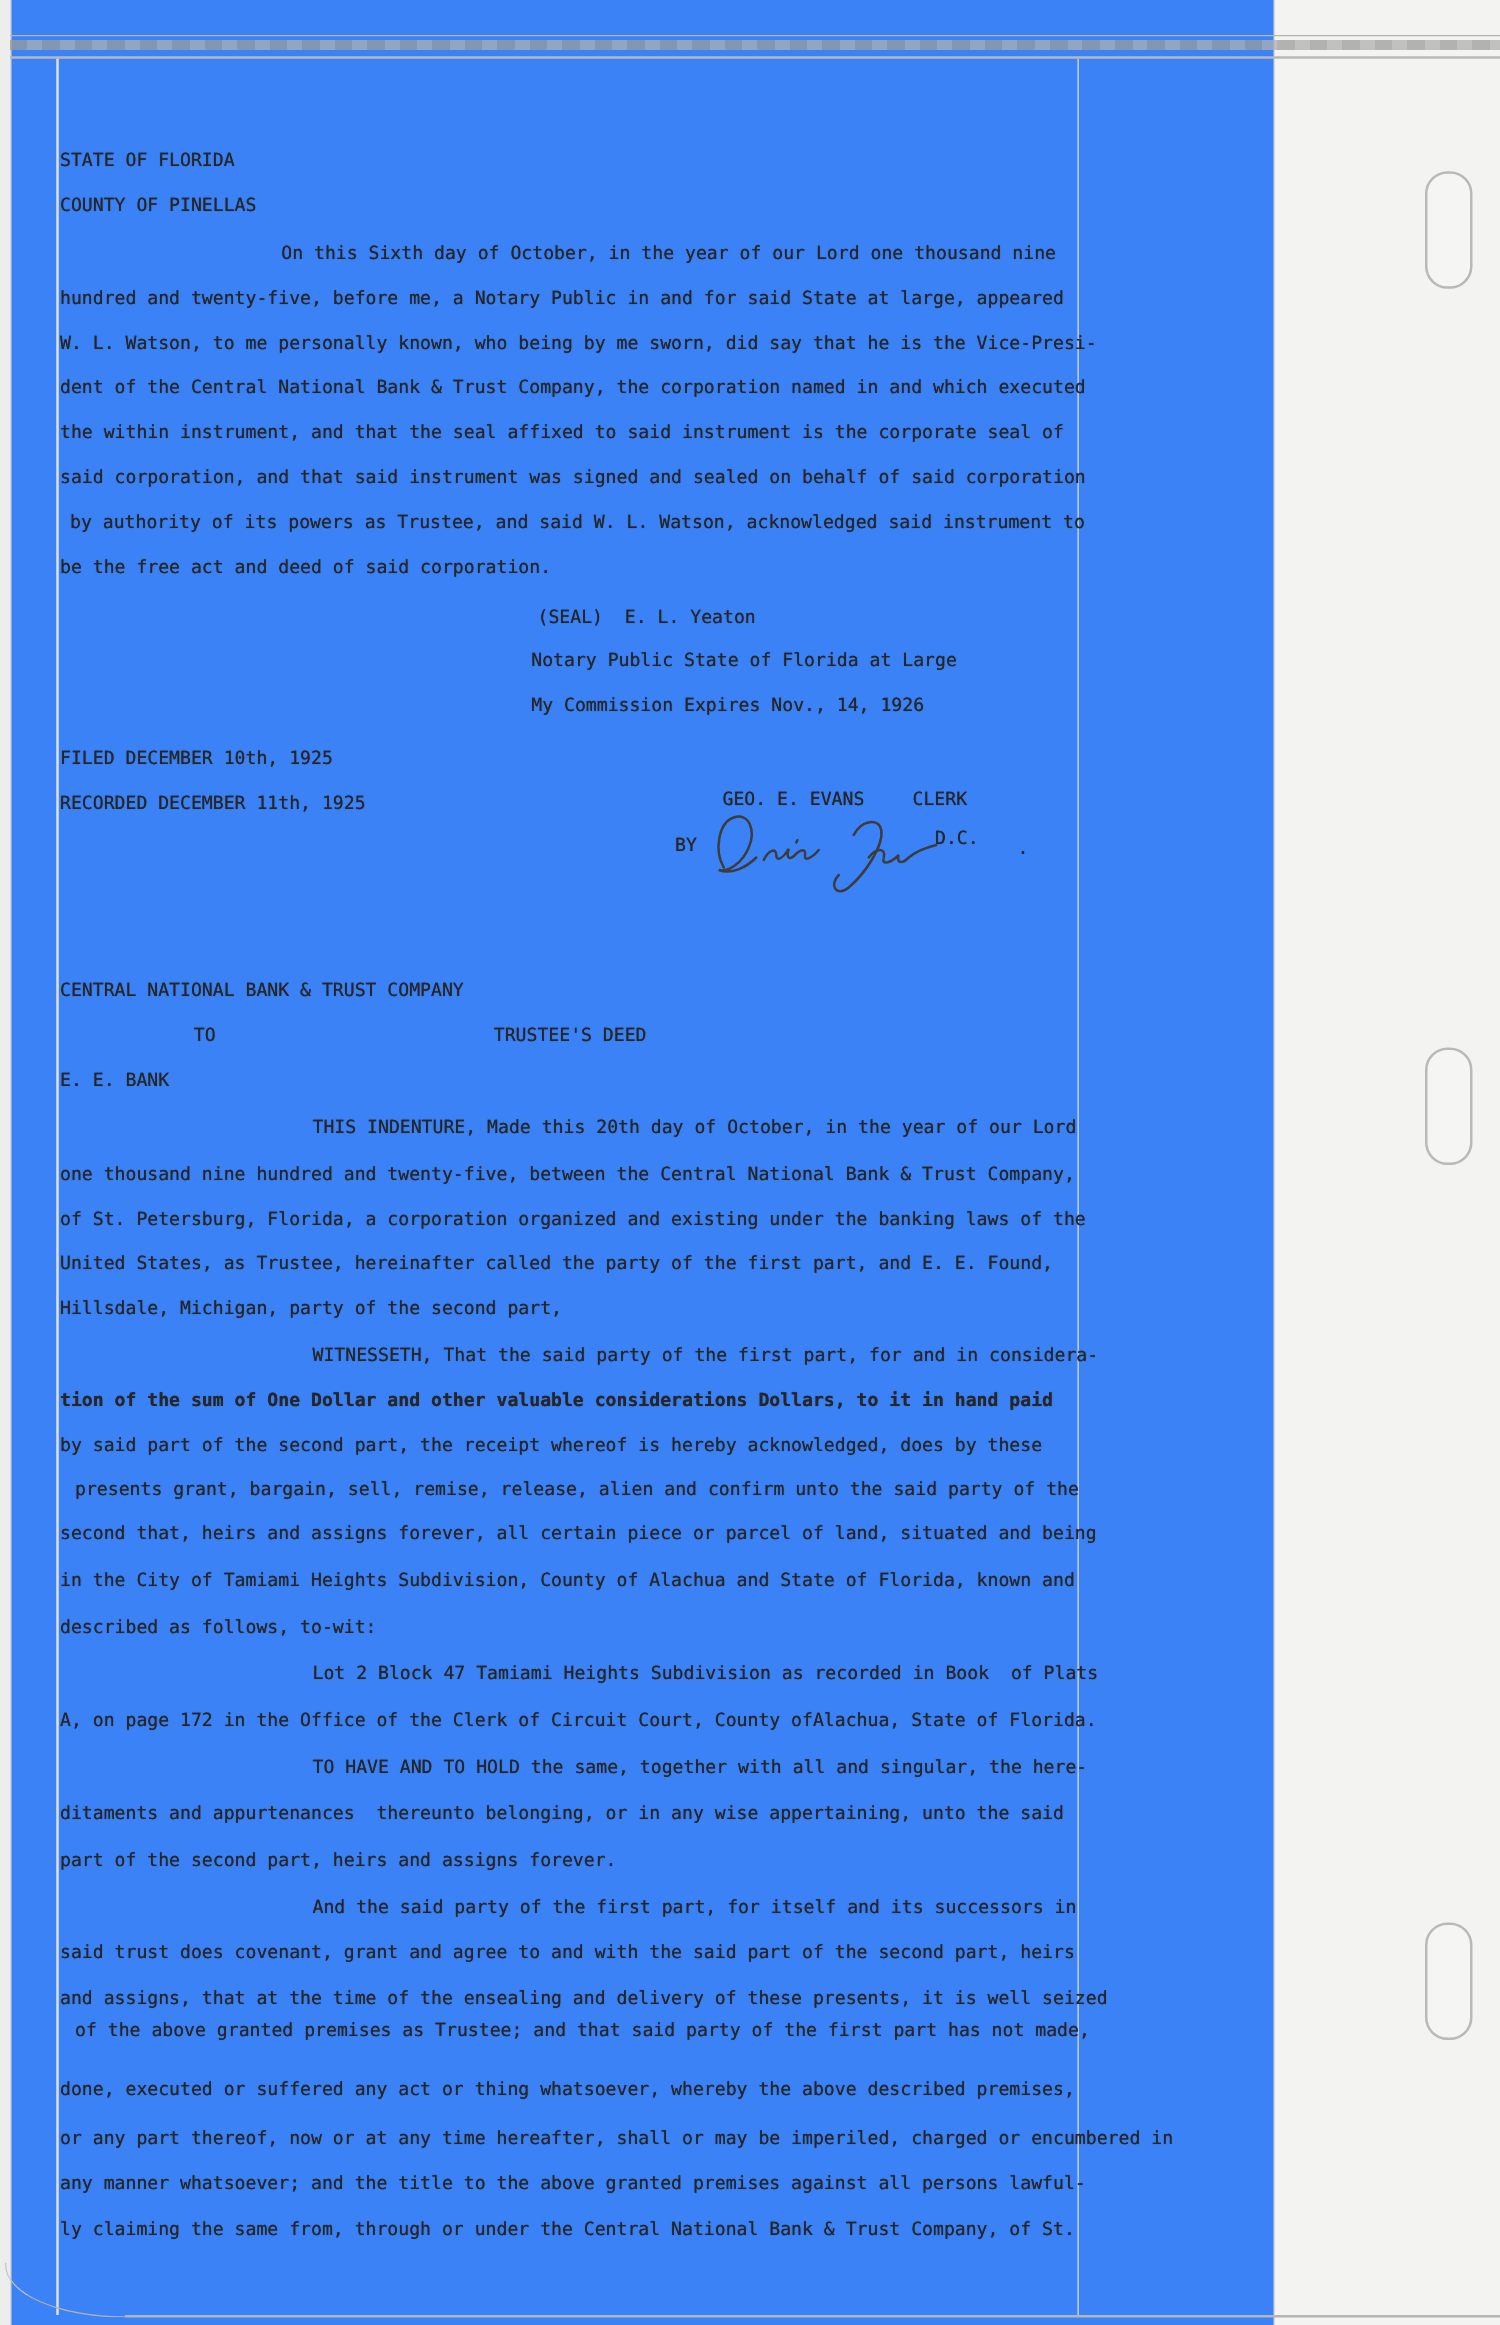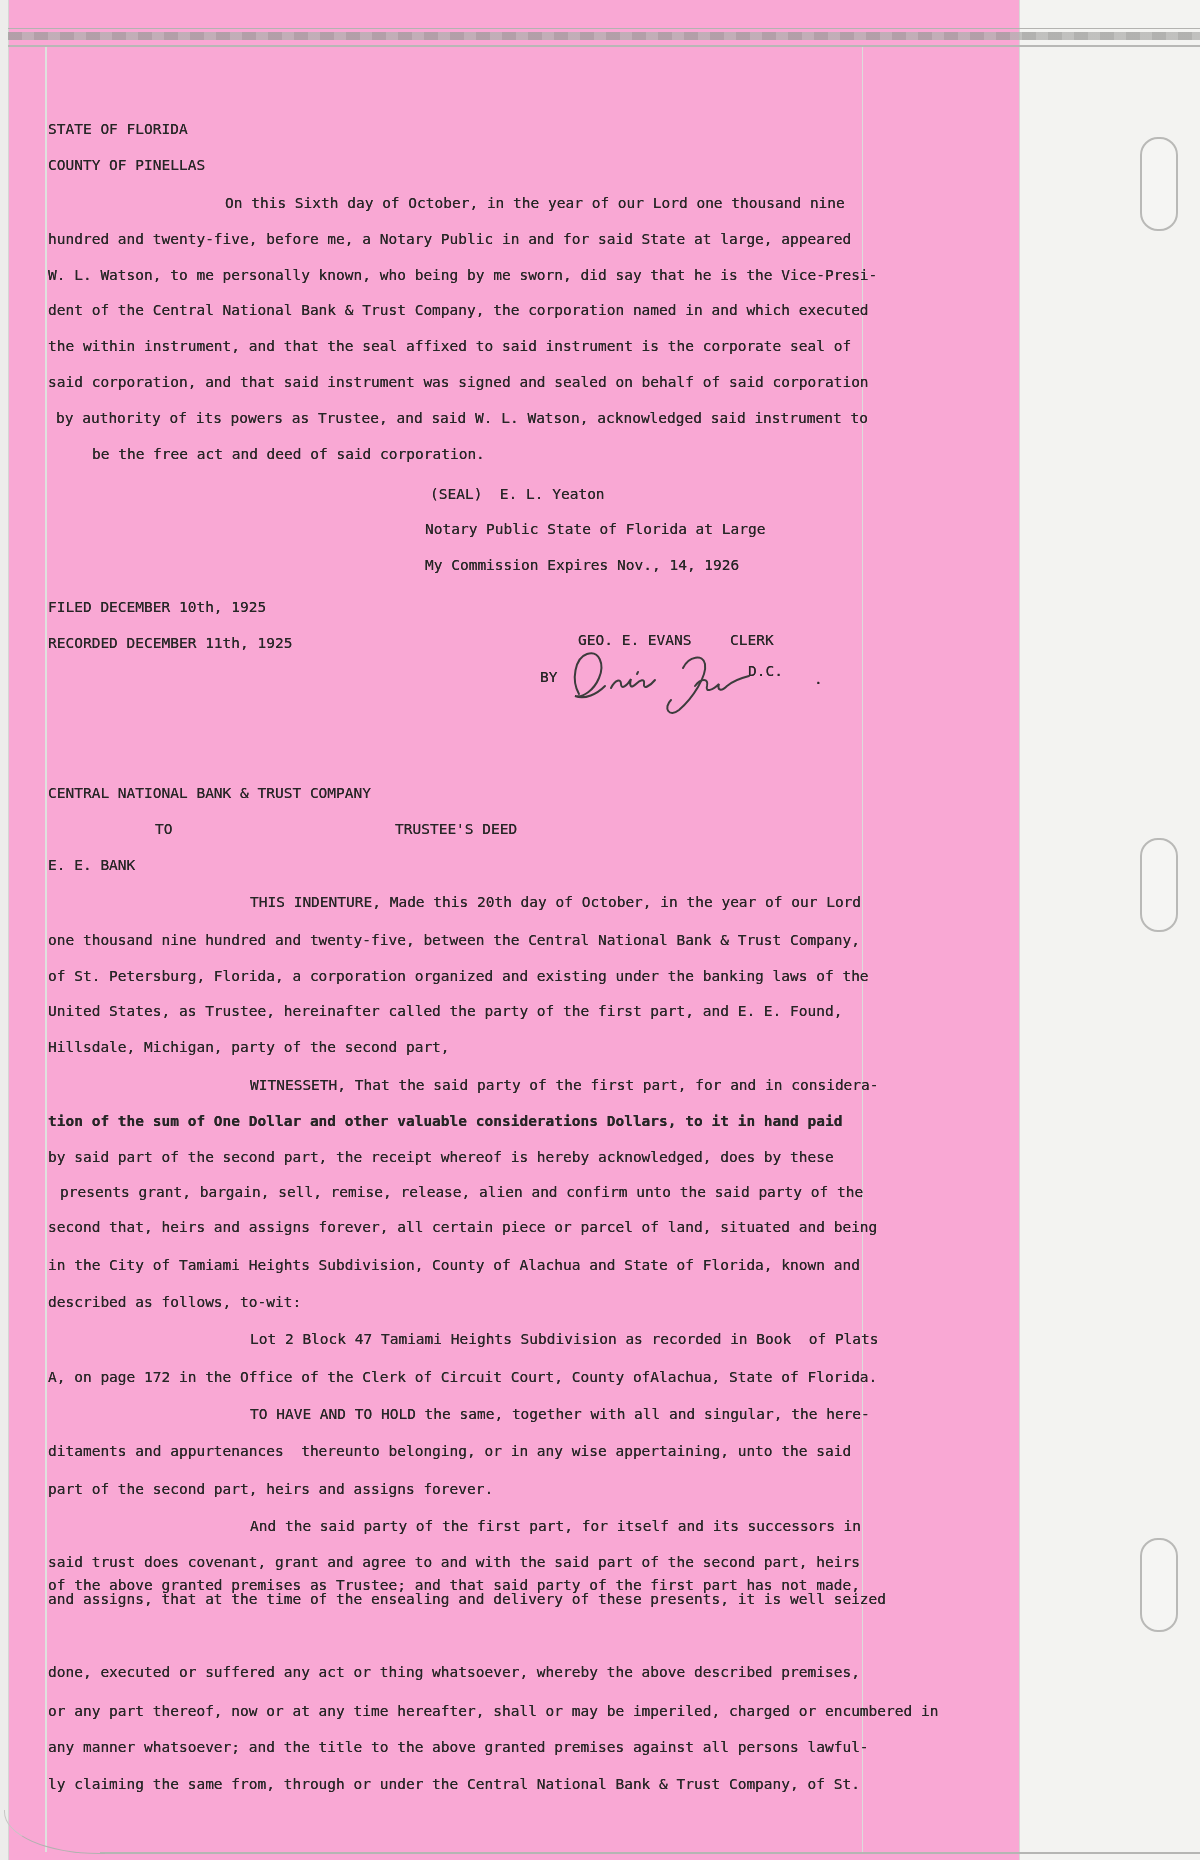--- a/index.html
+++ b/index.html
@@ -1,18 +1,18 @@
 <!DOCTYPE html>
 <html><head>
 <meta charset="utf-8">
 <style>
   html,body { margin:0; padding:0; background:#e7e7e5; }
   .screen {
     position:relative; width:1200px; height:1860px;
-    background:#f9a8d4; overflow:hidden;
+    background:#3b82f6; overflow:hidden;
     font-family:"DejaVu Sans Mono","Liberation Mono",monospace;
   }
   
   .left-edge-strip   { position:absolute; left:0; top:0; width:8px; height:1860px; background:#ededeb; border-right:1px solid #d6d6d4; }
   .right-backing     { position:absolute; left:1019px; top:0; width:181px; height:1860px; background:#f3f3f1; border-left:1px solid #d8d8d6; }
   .top-rule-a        { position:absolute; left:8px; top:28px; width:1192px; height:1px; background:#b3b3b1; }
   .top-rule-band     { position:absolute; left:8px; top:32px; width:1192px; height:8px;
                        background:repeating-linear-gradient(90deg,#9c9c9a 0 14px,#b0b0ae 14px 26px); opacity:.75; }
   .top-rule-b        { position:absolute; left:8px; top:45px; width:1192px; height:2px; background:#b8b8b6; }
   .margin-line-left  { position:absolute; left:45px; top:47px; width:2px; height:1805px; background:#e0e0de; }
@@ -57,21 +57,21 @@
   <div>
       <div class="line" style="left: 48px; top: 122px;">STATE OF FLORIDA</div>
       <div class="line" style="left: 48px; top: 158px;">COUNTY OF PINELLAS</div>
       <div class="line" style="left: 225px; top: 196px;">On this Sixth day of October, in the year of our Lord one thousand nine</div>
       <div class="line" style="left: 48px; top: 232px;">hundred and twenty-five, before me, a Notary Public in and for said State at large, appeared</div>
       <div class="line" style="left: 48px; top: 268px;">W. L. Watson, to me personally known, who being by me sworn, did say that he is the Vice-Presi-</div>
       <div class="line" style="left: 48px; top: 303px;">dent of the Central National Bank &amp; Trust Company, the corporation named in and which executed</div>
       <div class="line" style="left: 48px; top: 339px;">the within instrument, and that the seal affixed to said instrument is the corporate seal of</div>
       <div class="line" style="left: 48px; top: 375px;">said corporation, and that said instrument was signed and sealed on behalf of said corporation</div>
       <div class="line" style="left: 56px; top: 411px;">by authority of its powers as Trustee, and said W. L. Watson, acknowledged said instrument to</div>
-      <div class="line" style="left: 48px; top: 447px; margin-left: 44px;">be the free act and deed of said corporation.</div>
+      <div class="line" style="left: 48px; top: 447px;">be the free act and deed of said corporation.</div>
       <div class="line" style="left: 430px; top: 487px;">(SEAL)  E. L. Yeaton</div>
       <div class="line" style="left: 425px; top: 522px;">Notary Public State of Florida at Large</div>
       <div class="line" style="left: 425px; top: 558px;">My Commission Expires Nov., 14, 1926</div>
       <div class="line" style="left: 48px; top: 600px;">FILED DECEMBER 10th, 1925</div>
       <div class="line" style="left: 48px; top: 636px;">RECORDED DECEMBER 11th, 1925</div>
       <div class="line" style="left: 578px; top: 633px;">GEO. E. EVANS</div>
       <div class="line" style="left: 730px; top: 633px;">CLERK</div>
       <div class="line" style="left: 540px; top: 670px;">BY</div>
       <div class="line" style="left: 748px; top: 664px;">D.C.</div>
       <div class="line" style="left: 814px; top: 672px;">.</div>
@@ -92,21 +92,21 @@
       <div class="line" style="left: 48px; top: 1258px;">in the City of Tamiami Heights Subdivision, County of Alachua and State of Florida, known and</div>
       <div class="line" style="left: 48px; top: 1295px;">described as follows, to-wit:</div>
       <div class="line" style="left: 250px; top: 1332px; text-align: center;">Lot 2 Block 47 Tamiami Heights Subdivision as recorded in Book  of Plats</div>
       <div class="line" style="left: 48px; top: 1370px;">A, on page 172 in the Office of the Clerk of Circuit Court, County ofAlachua, State of Florida.</div>
       <div class="line" style="left: 250px; top: 1407px;">TO HAVE AND TO HOLD the same, together with all and singular, the here-</div>
       <div class="line" style="left: 48px; top: 1444px;">ditaments and appurtenances  thereunto belonging, or in any wise appertaining, unto the said</div>
       <div class="line" style="left: 48px; top: 1482px;">part of the second part, heirs and assigns forever.</div>
       <div class="line" style="left: 250px; top: 1519px;">And the said party of the first part, for itself and its successors in</div>
       <div class="line" style="left: 48px; top: 1555px;">said trust does covenant, grant and agree to and with the said part of the second part, heirs</div>
       <div class="line" style="left: 48px; top: 1592px;">and assigns, that at the time of the ensealing and delivery of these presents, it is well seized</div>
-      <div class="line" style="left: 48px; top: 1578px;">of the above granted premises as Trustee; and that said party of the first part has not made,</div>
+      <div class="line" style="left: 48px; top: 1618px; padding-left: 12px;">of the above granted premises as Trustee; and that said party of the first part has not made,</div>
       <div class="line" style="left: 48px; top: 1665px;">done, executed or suffered any act or thing whatsoever, whereby the above described premises,</div>
       <div class="line" style="left: 48px; top: 1704px;">or any part thereof, now or at any time hereafter, shall or may be imperiled, charged or encumbered in</div>
       <div class="line" style="left: 48px; top: 1740px;">any manner whatsoever; and the title to the above granted premises against all persons lawful-</div>
       <div class="line" style="left: 48px; top: 1777px;">ly claiming the same from, through or under the Central National Bank &amp; Trust Company, of St.</div>
     </div>
 
   <div class="signature" role="img" aria-label="Doris Jones">
     <svg viewBox="0 0 200 78" xmlns="http://www.w3.org/2000/svg">
       <g fill="none" stroke="#3c3c3c" stroke-width="2" stroke-linecap="round">
         <path d="M14,52 C6,38 10,16 22,12 C34,8 40,22 34,36 C29,48 18,56 10,54 C20,58 32,52 40,44"></path>

